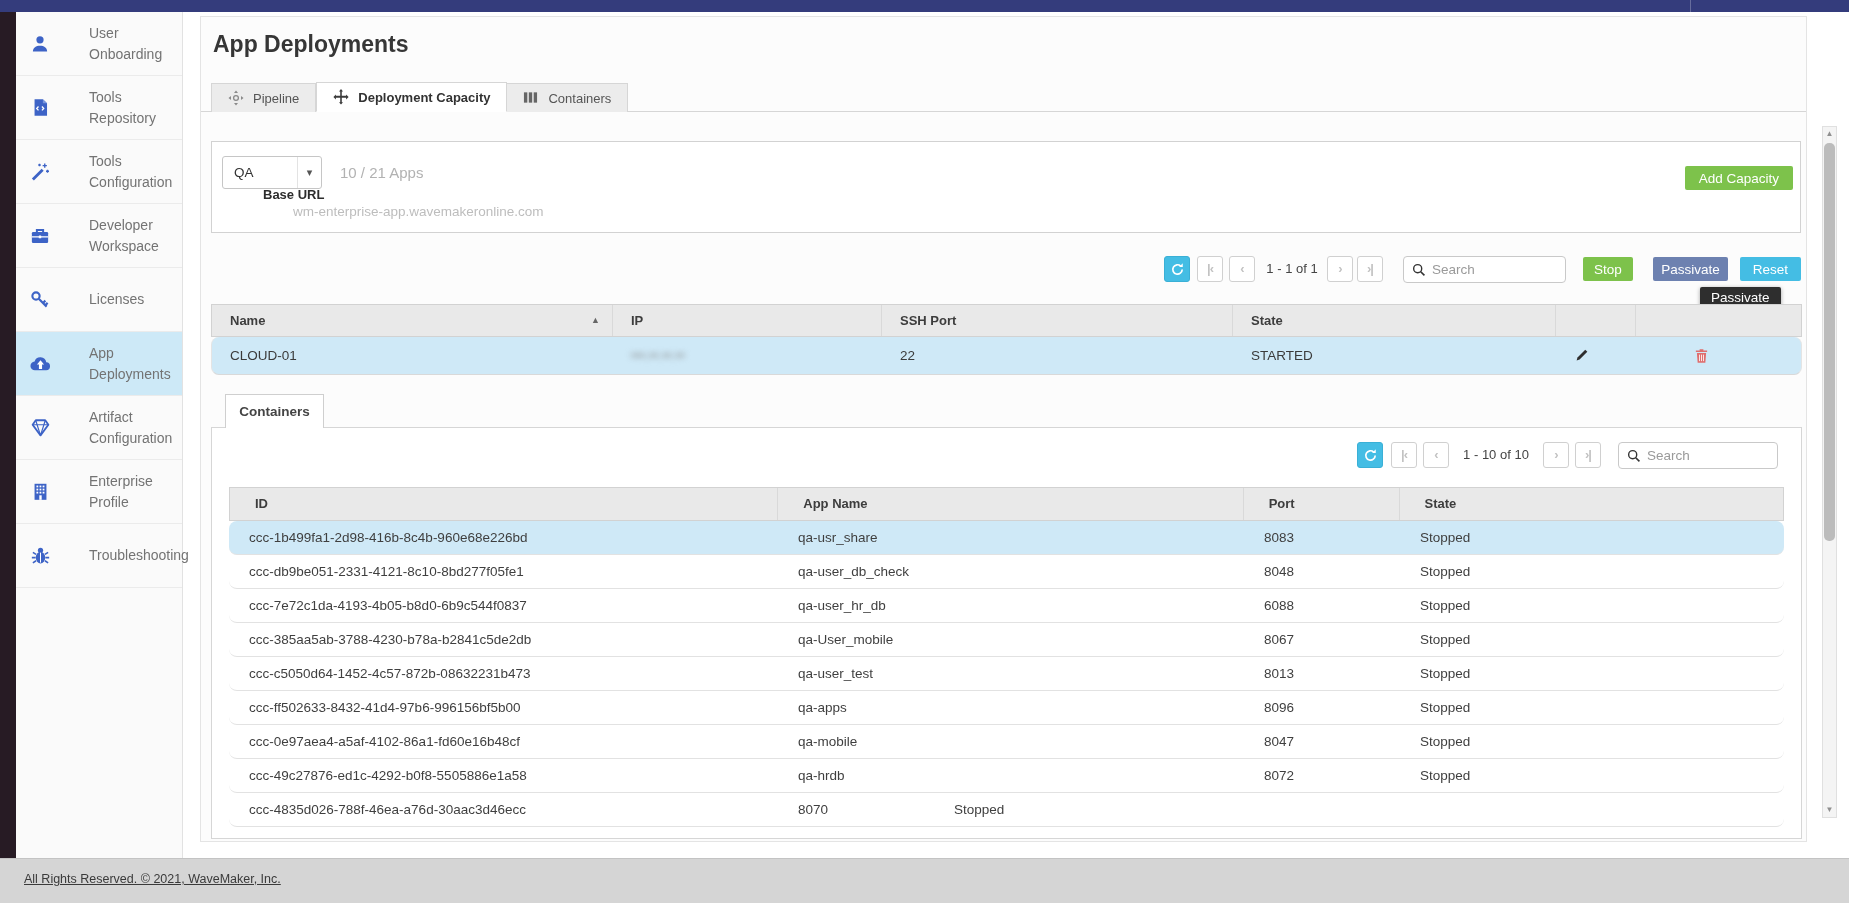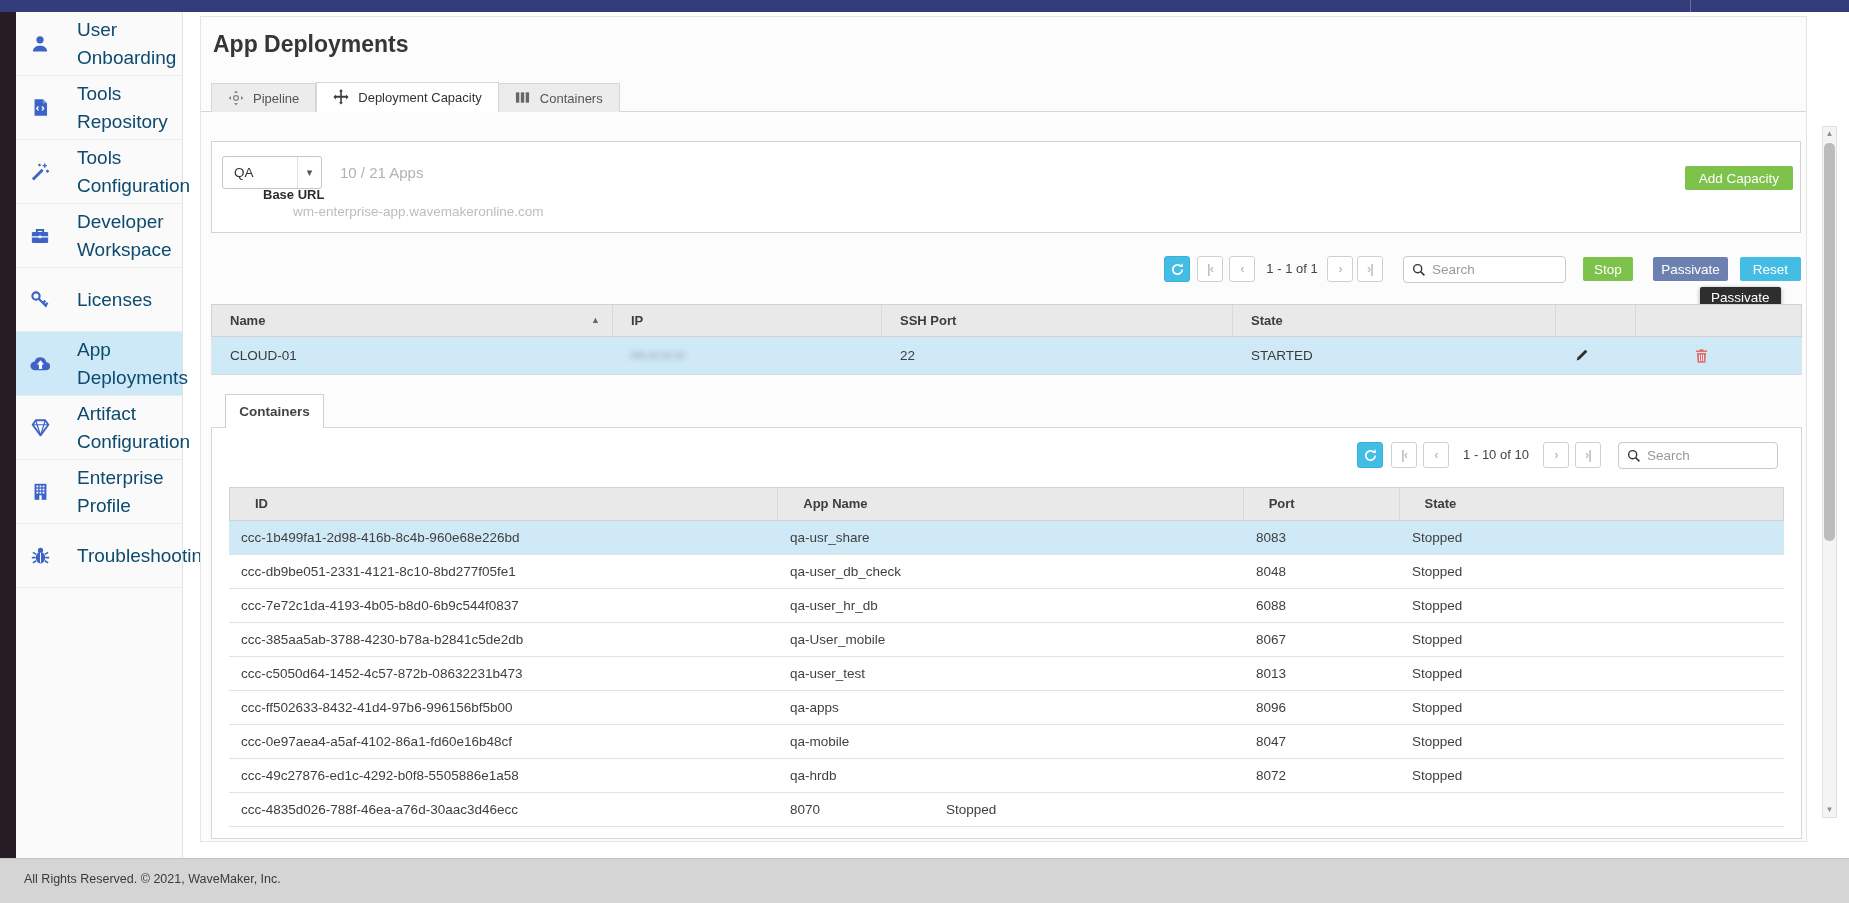--- a/index.html
+++ b/index.html
@@ -11,40 +11,40 @@
   .topbar { position:absolute; left:0; top:0; width:1849px; height:12px; background:#343c7c; }
   .topbar-divider { position:absolute; left:1690px; top:0; width:1px; height:12px; background:rgba(255,255,255,.25); }
 
   
   .sidebar { position:absolute; left:0; top:12px; width:183px; height:846px;
     background:#fafafa; border-right:1px solid #e2e2e2; border-left:16px solid #271b24; }
   .side-item { position:relative; display:flex; align-items:center; height:64px;
     border-bottom:1px solid #ebebeb; cursor:pointer; padding-left:13px; }
   .side-item.active { background:#cde9f7; }
   .side-icon { width:22px; height:22px; flex:0 0 22px; display:flex; align-items:center; justify-content:center; }
-  .side-label { margin-left:26px; font-size:19px; color:#0c4a6e; line-height:1.45; white-space:pre-line; }
+  .side-label { margin-left:38px; font-size:14px; color:#737373; line-height:1.45; white-space:pre-line; }
 
   
   .footer { position:absolute; left:0; top:858px; width:1849px; height:45px;
     background:#d5d5d5; border-top:1px solid #c3c3c3; }
-  .footer span { position:absolute; left:24px; top:13px; font-size:12.5px; color:#3a3a3a; }
+  .footer span { position:absolute; left:24px; top:13px; font-size:12.5px; color:#3a3a3a;text-decoration:underline; }
 
   
   .card { position:absolute; left:200px; top:16px; width:1607px; height:826px;
     background:#fcfcfc; border:1px solid #e4e4e4; }
   .page-title { position:absolute; left:12px; top:14px; font-size:23px; font-weight:600; color:#363636; }
 
   
   .tabbar { position:absolute; left:0; top:66px; width:100%; height:29px;
     border-bottom:1px solid #d6d6d6; padding-left:10px; display:flex; align-items:flex-end; }
   .tab { display:flex; align-items:center; gap:9px; height:29px; padding:0 16px;
     background:#ececec; border:1px solid #d6d6d6; border-bottom:none; margin-bottom:-1px;
     font-size:13px; color:#555; cursor:pointer; }
   .tab + .tab { margin-left:0; border-left:none; }
-  .tab.active { background:#fff; font-weight:normal; color:#333; height:30px;
+  .tab.active { background:#fff; font-weight:bold; color:#333; height:30px;
     border-left:1px solid #d6d6d6; border-bottom:1px solid #fff; }
   .tab-icon { display:inline-flex; width:16px; height:16px; }
 
   
   .cap-panel { position:absolute; left:10px; top:124px; width:1590px; height:92px;
     background:#fff; border:1px solid #d2d2d2; }
   .env-select { position:absolute; left:10px; top:14px; width:100px; height:33px;
     background:#fff; border:1px solid #c6c6c6; border-radius:3px; cursor:pointer;
     display:flex; align-items:center; }
   .env-select .env-val { flex:1; padding-left:11px; font-size:13.5px; color:#333; }
@@ -78,21 +78,21 @@
   .act-btn { position:absolute; height:24px; top:240px; }
 
   .tooltip { position:absolute; left:1499px; top:270px; background:#2e2e2e; color:#fff;
     font-size:13.5px; padding:3px 11px; border-radius:2px; box-shadow:0 1px 4px rgba(0,0,0,.35); }
 
   
   .thead { display:flex; background:#e9e9e9; border:1px solid #d2d2d2; }
   .th { font-size:13px; font-weight:bold; color:#3d3d3d; line-height:31px; padding-left:18px;
     border-right:1px solid #d9d9d9; cursor:pointer; position:relative; }
   .th:last-child { border-right:none; }
-  .trow { display:flex; background:#fff; border-bottom:1px solid #d9d9d9; cursor:pointer; }
+  .trow { display:flex; background:#fff; border-bottom:1px solid #d9d9d9; cursor:pointer;border-radius:8px; }
   .trow.selected { background:#cfe9f7; }
   .cell { font-size:13.5px; color:#3b3b3b; padding-left:18px; overflow:hidden; white-space:nowrap; }
 
   .table1 { position:absolute; left:10px; top:287px; width:1591px; }
   .table1 .trow { border-left:1px solid #e4e4e4; border-right:1px solid #e4e4e4; }
   .t1-c1{width:401px;} .t1-c2{width:269px;} .t1-c3{width:351px;} .t1-c4{width:323px;}
   .t1-c5{width:80px;}  .t1-c6{width:165px;}
   .table1 .cell { line-height:37px; }
   .sort-asc { position:absolute; right:12px; top:0; font-size:9px; color:#666; }
   .blur { filter:blur(3px); color:#8a8a8a; }
@@ -100,21 +100,21 @@
 
   
   .subtab { position:absolute; left:24px; top:377px; width:99px; height:34px; z-index:2;
     background:#fff; border:1px solid #cfcfcf; border-bottom:none; text-align:center;
     line-height:33px; font-size:13.5px; font-weight:bold; color:#444; cursor:pointer; }
   .cont-panel { position:absolute; left:10px; top:410px; width:1591px; height:412px;
     background:#fff; border:1px solid #d6d6d6; }
   .table2 { position:absolute; left:28px; top:470px; width:1555px; z-index:1; }
   .t2-c1{width:549px;} .t2-c2{width:466px;} .t2-c3{width:156px;} .t2-c4{width:384px;}
   .table2 .th { line-height:32px; padding-left:25px; }
-  .table2 .cell { line-height:33px; padding-left:12px; color:#3f3f3f; }
+  .table2 .cell { line-height:33px; padding-left:20px; color:#3f3f3f; }
   .table2 .trow { border-bottom:1px solid #e2e2e2; }
 
   
   .vscroll { position:absolute; left:1822px; top:126px; width:15px; height:692px;
     background:#f4f4f4; border:1px solid #e0e0e0; }
   .scroll-arrow { position:absolute; left:0; width:13px; height:14px; text-align:center;
     font-size:8px; color:#8f8f8f; line-height:14px; cursor:pointer; }
   .scroll-thumb { position:absolute; left:1px; top:16px; width:11px; height:398px;
     background:#bcbcbc; border-radius:5px; cursor:grab; }
 </style>

